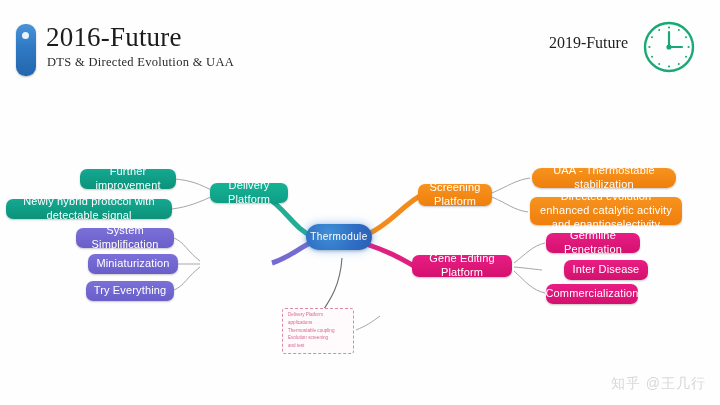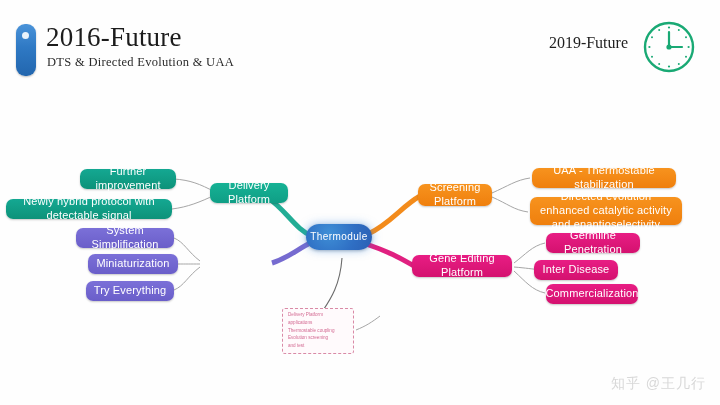--- a/index.html
+++ b/index.html
@@ -159,29 +159,29 @@
 
 
   <div class="node purple blurry" style="left:76px;top:228px;width:98px;height:20px;">System Simplification</div>
 
   <div class="node purple blurry" style="left:88px;top:254px;width:90px;height:20px;">Miniaturization</div>
 
   <div class="node purple blurry" style="left:86px;top:281px;width:88px;height:20px;">Try Everything</div>
 
   <div class="node orange blurry" style="left:418px;top:184px;width:74px;height:22px;">Screening Platform</div>
 
-  <div class="node orange blurry" style="left:532px;top:168px;width:144px;height:20px;">UAA - Thermostable stabilization</div>
+  <div class="node orange blurry" style="left:532px;top:168px;width:144px;height:20px;border-radius:9px;">UAA - Thermostable stabilization</div>
 
   <div class="node orange blurry" style="left:530px;top:197px;width:152px;height:28px;">Directed evolution enhanced catalytic activity and enantioselectivity</div>
 
   <div class="node pink blurry" style="left:412px;top:255px;width:100px;height:22px;">Gene Editing Platform</div>
 
   <div class="node pink blurry" style="left:546px;top:233px;width:94px;height:20px;">Germline Penetration</div>
 
-  <div class="node pink blurry" style="left:534px;top:260px;width:84px;height:20px;">Inter Disease</div>
+  <div class="node pink blurry" style="left:564px;top:260px;width:84px;height:20px;">Inter Disease</div>
 
   <div class="node pink blurry" style="left:546px;top:284px;width:92px;height:20px;">Commercialization</div>
 
   <div class="dashbox" style="left:282px;top:308px;width:72px;height:46px;">
     <span>Delivery Platform</span>
     <span>applications</span>
     <span>Thermostable coupling</span>
     <span>Evolution screening</span>
     <span>and test</span>
   </div>

